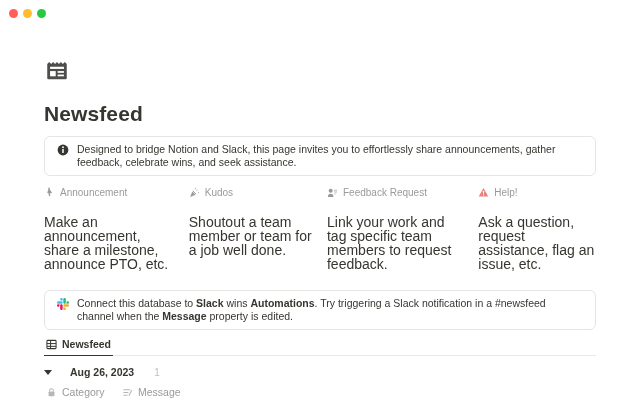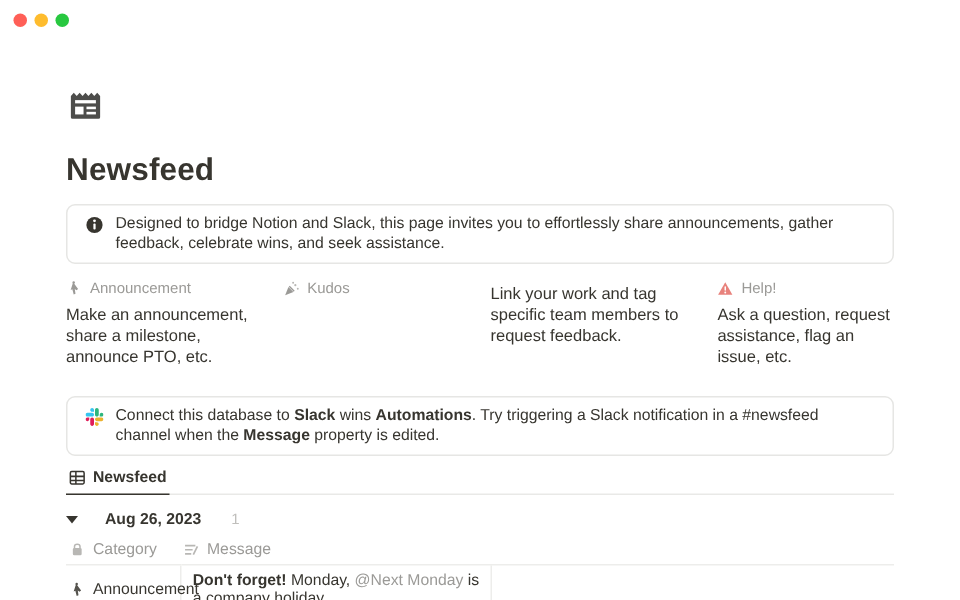--- a/index.html
+++ b/index.html
@@ -18,21 +18,21 @@
   .page-icon { margin-top:57px; width:26px; height:26px; }
   .page-title { margin-top:19px; font-size:21px; font-weight:700; letter-spacing:0.1px; color:#37352F; }
 
   .callout { margin-top:10px; border:1px solid #E6E6E4; border-radius:6px;
              padding:6px 12px; display:flex; align-items:flex-start; gap:8px;
              font-size:10.5px; line-height:13px; color:#37352F;justify-content:space-between; }
   .callout .c-icon { flex:0 0 auto; margin-top:0.5px; }
 
   .cols { margin-top:9px; display:grid; grid-template-columns:1fr 0.95fr 1.05fr 0.9fr; gap:14px; }
   .col-head { display:flex; align-items:center; gap:5px; font-size:10px; color:#9B9A97; height:14px; }
-  .col-body { margin-top:4px; font-size:11px; line-height:14px; color:#37352F; }
+  .col-body { margin-top:16px; font-size:14px; line-height:14px; color:#37352F; }
 
   .slack-callout { margin-top:19px; }
 
   .tabbar { margin-top:6px; border-bottom:1px solid #E9E9E7; display:flex; }
   .tab { display:flex; align-items:center; gap:5px; font-size:10.5px; font-weight:700;
          color:#37352F; padding:2px 2px 5px 2px; border-bottom:1.5px solid #37352F; margin-bottom:-1px; }
 
   .group-head { margin-top:9px; display:flex; align-items:center; gap:18px; height:14px; }
   .group-toggle { width:0; height:0; border-left:4px solid transparent; border-right:4px solid transparent;
                   border-top:5px solid #37352F; }
@@ -110,23 +110,36 @@
           <svg class="icon11" viewBox="0 0 12 12">
             <path fill="#9B9A97" d="M1.2 10.8 L3.6 4.8 L7.2 8.4 Z"></path>
             <path stroke="#9B9A97" stroke-width="1" fill="none" d="M4.2 4.2 L7.8 7.8"></path>
             <circle cx="8.6" cy="3.4" r="0.8" fill="#B8B7B4"></circle>
             <circle cx="10.4" cy="6" r="0.7" fill="#B8B7B4"></circle>
             <circle cx="7" cy="1.6" r="0.7" fill="#B8B7B4"></circle>
           </svg>
         </span>
         <span>Kudos</span>
       </div>
-    </div>
-
-    <div>
+      <div class="col-body">Shoutout a team member or team for a job well done.</div>
+    </div>
+
+    <div>
+      <div class="col-head">
+        <span>
+          <svg class="icon11" viewBox="0 0 12 12">
+            <circle cx="4" cy="4" r="2.2" fill="#9B9A97"></circle>
+            <path fill="#9B9A97" d="M1 11 Q1 7.4 4 7.4 Q7 7.4 7 11 Z"></path>
+            <rect x="7.6" y="3" width="3.6" height="1" rx="0.5" fill="#B8B7B4"></rect>
+            <rect x="7.6" y="5" width="3.6" height="1" rx="0.5" fill="#B8B7B4"></rect>
+            <rect x="7.6" y="7" width="2.4" height="1" rx="0.5" fill="#B8B7B4"></rect>
+          </svg>
+        </span>
+        <span>Feedback Request</span>
+      </div>
       <div class="col-body">Link your work and tag specific team members to request feedback.</div>
     </div>
 
     <div>
       <div class="col-head">
         <span>
           <svg class="icon11" viewBox="0 0 12 12">
             <path fill="#E8827C" d="M6 1.2 L11.2 10.4 H0.8 Z"></path>
             <rect x="5.45" y="4.2" width="1.1" height="3.2" rx="0.5" fill="#fff"></rect>
             <circle cx="6" cy="8.7" r="0.7" fill="#fff"></circle>

